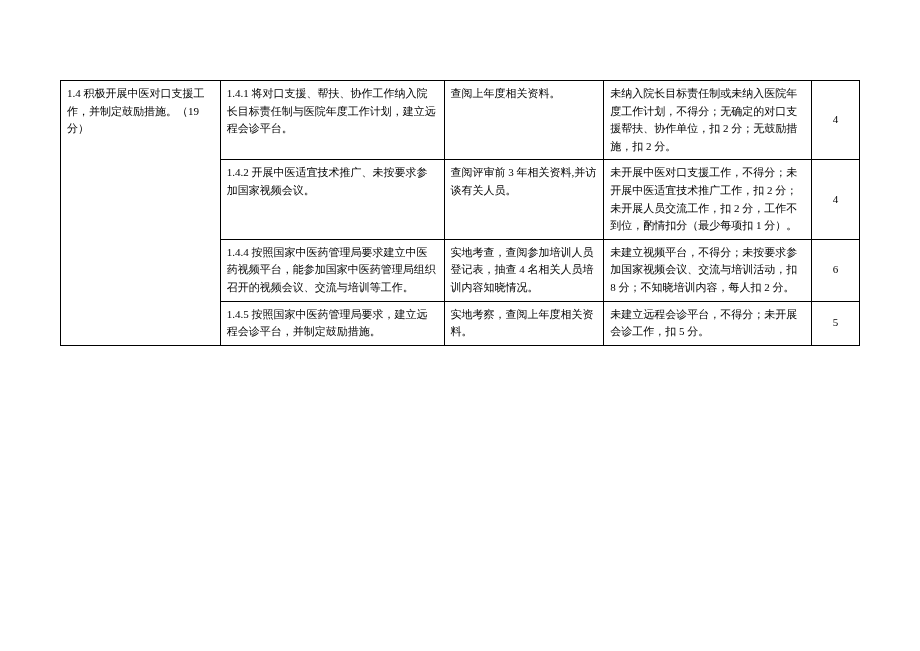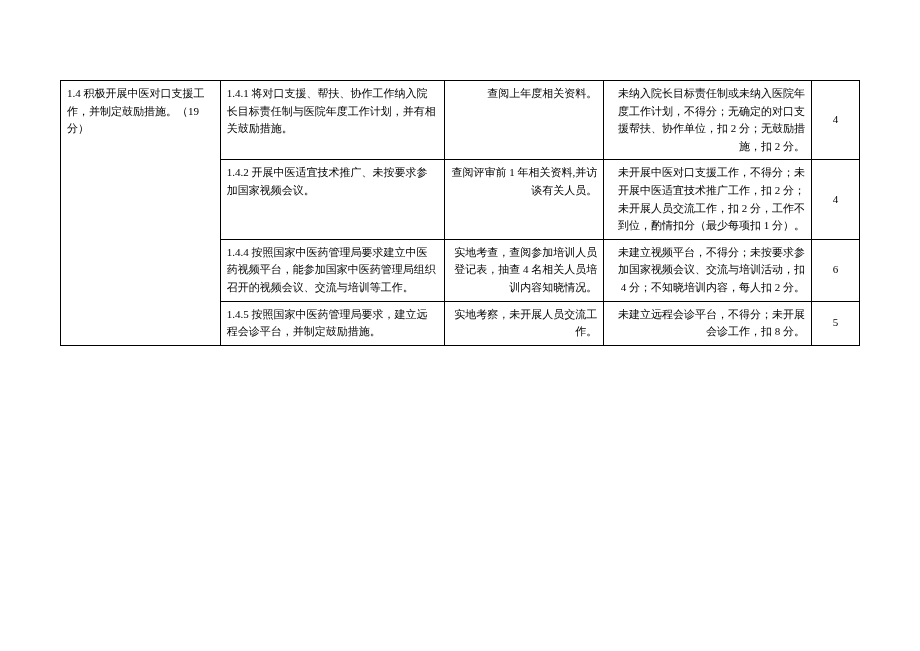--- a/index.html
+++ b/index.html
@@ -21,48 +21,48 @@
     }
     td {
       border: 1px solid #000;
       padding: 4px 6px;
       vertical-align: top;
       line-height: 1.6;
       word-break: break-all;
     }
     .col1 { width: 20%; }
     .col2 { width: 28%; }
-    .col3 { width: 20%; text-align: right; }
-    .col4 { width: 26%; text-align: right; }
+    .col3 { width: 20%; }
+    .col4 { width: 26%; }
     .col5 { width: 6%; text-align: center; vertical-align: middle; }
   </style>
 </head>
 <body>
 
 <table>
   <tbody>
       <tr>
     <td class="col1" rowspan="4">1.4 积极开展中医对口支援工作，并制定鼓励措施。（19 分）</td>
-    <td class="col2">1.4.1 将对口支援、帮扶、协作工作纳入院长目标责任制与医院年度工作计划，并有相关鼓励措施。</td>
+    <td class="col2">1.4.1 将对口支援、帮扶、协作工作纳入院长目标责任制与医院年度工作计划，建立远程会诊平台。</td>
     <td class="col3">查阅上年度相关资料。</td>
     <td class="col4">未纳入院长目标责任制或未纳入医院年度工作计划，不得分；无确定的对口支援帮扶、协作单位，扣 2 分；无鼓励措施，扣 2 分。</td>
     <td class="col5">4</td>
   </tr>
   <tr>
     <td class="col2">1.4.2 开展中医适宜技术推广、未按要求参加国家视频会议。</td>
-    <td class="col3">查阅评审前 1 年相关资料,并访谈有关人员。</td>
+    <td class="col3">查阅评审前 3 年相关资料,并访谈有关人员。</td>
     <td class="col4">未开展中医对口支援工作，不得分；未开展中医适宜技术推广工作，扣 2 分；未开展人员交流工作，扣 2 分，工作不到位，酌情扣分（最少每项扣 1 分）。</td>
     <td class="col5">4</td>
   </tr>
   <tr>
     <td class="col2">1.4.4 按照国家中医药管理局要求建立中医药视频平台，能参加国家中医药管理局组织召开的视频会议、交流与培训等工作。</td>
     <td class="col3">实地考查，查阅参加培训人员登记表，抽查 4 名相关人员培训内容知晓情况。</td>
-    <td class="col4">未建立视频平台，不得分；未按要求参加国家视频会议、交流与培训活动，扣 4 分；不知晓培训内容，每人扣 2 分。</td>
+    <td class="col4">未建立视频平台，不得分；未按要求参加国家视频会议、交流与培训活动，扣 8 分；不知晓培训内容，每人扣 2 分。</td>
     <td class="col5">6</td>
   </tr>
   <tr>
     <td class="col2">1.4.5 按照国家中医药管理局要求，建立远程会诊平台，并制定鼓励措施。</td>
-    <td class="col3">实地考察，未开展人员交流工作。</td>
-    <td class="col4">未建立远程会诊平台，不得分；未开展会诊工作，扣 8 分。</td>
+    <td class="col3">实地考察，查阅上年度相关资料。</td>
+    <td class="col4">未建立远程会诊平台，不得分；未开展会诊工作，扣 5 分。</td>
     <td class="col5">5</td>
   </tr>
 </tbody>
   </table>
 
 </body></html>

